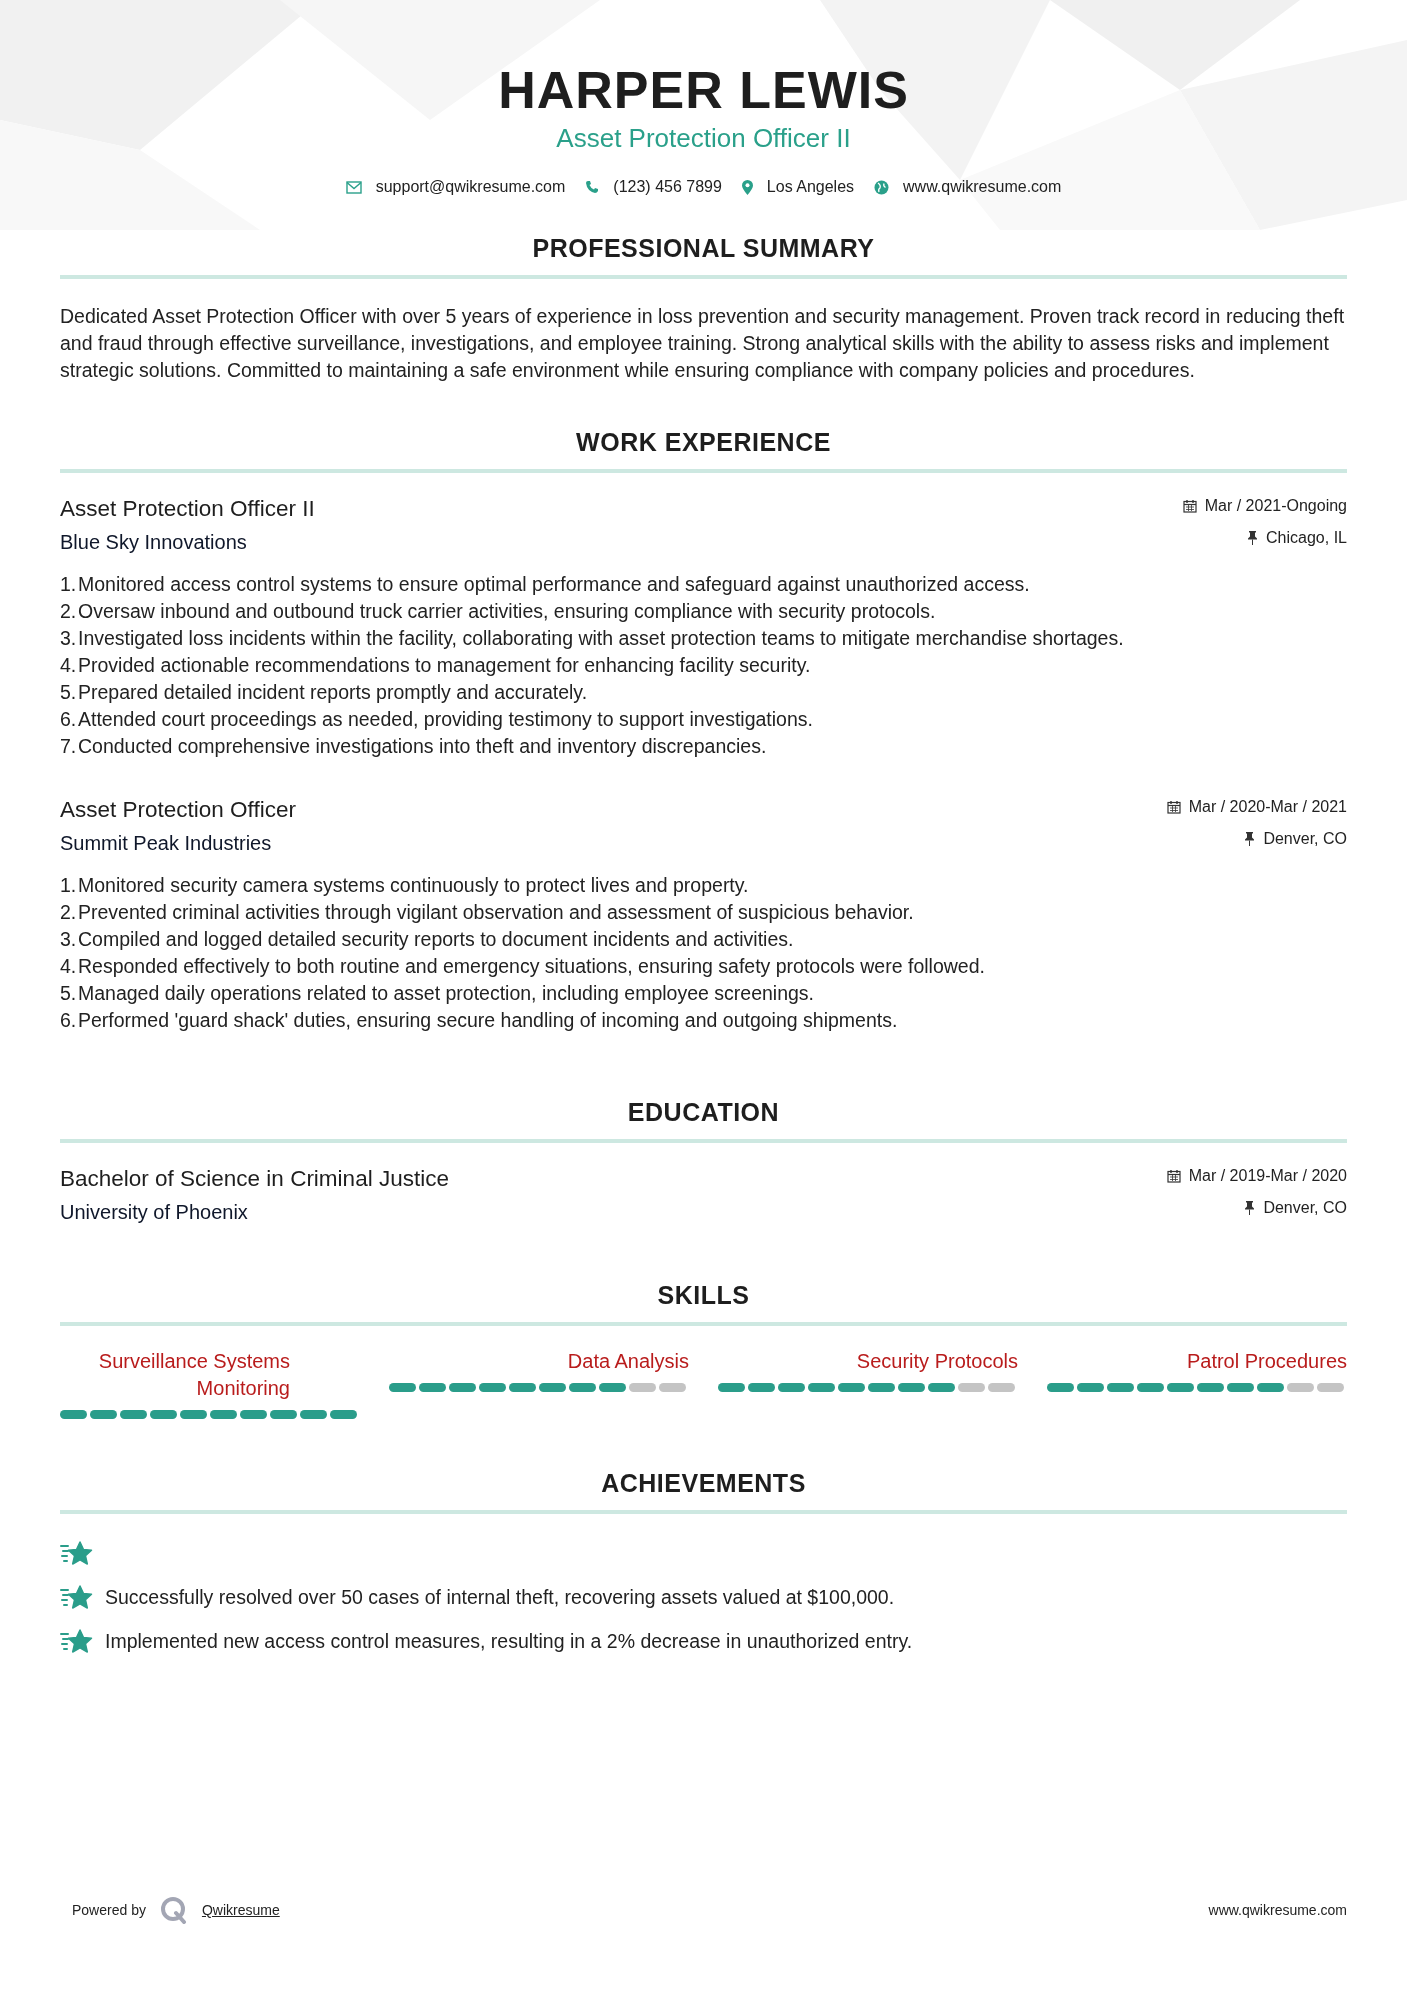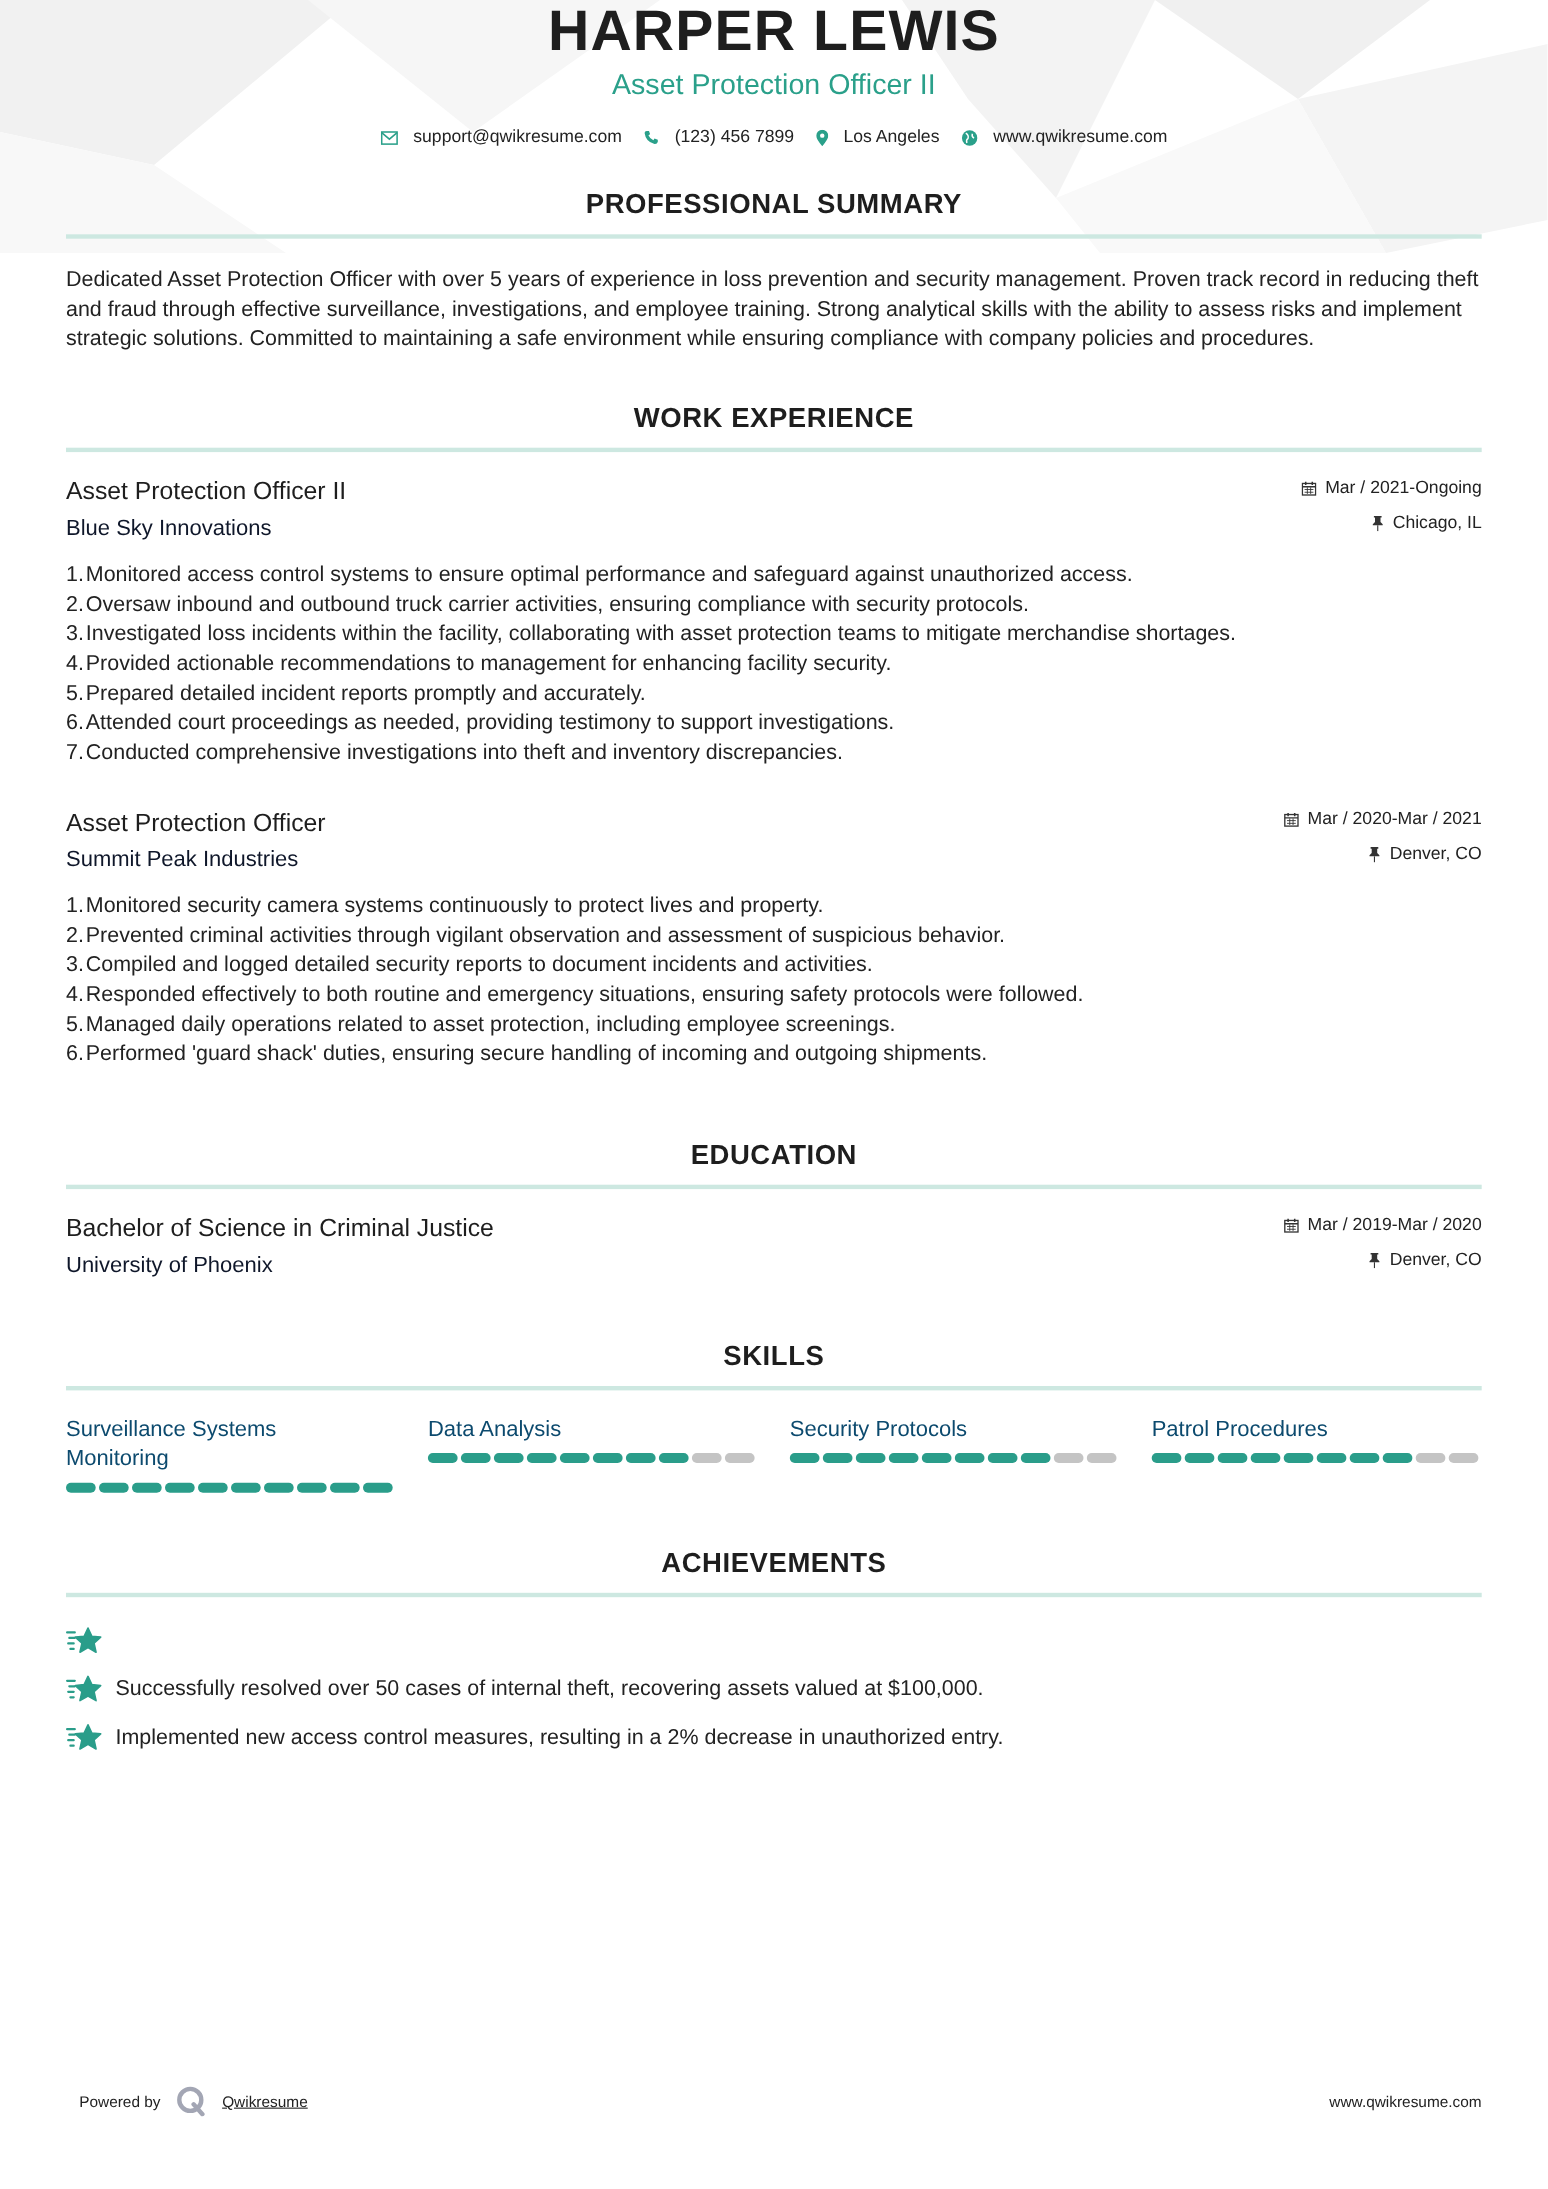--- a/index.html
+++ b/index.html
@@ -6,21 +6,21 @@
     html, body { width: 1407px; height: 1990px; background: #ffffff; }
     body {
       font-family: "Liberation Sans", "DejaVu Sans", sans-serif;
       color: #1f1f1f;
       position: relative;
       overflow: hidden;
     }
     .bg-shapes { position: absolute; left: 0; top: 0; width: 1407px; height: 230px; z-index: 0; }
     .page { position: relative; z-index: 1; padding: 0 60px; }
 
-    .header { text-align: center; }
+    .header { text-align: center; padding-top: 62px; }
     .name { font-size: 52px; font-weight: 700; letter-spacing: 1px; color: #1e1e1e; line-height: 56px; }
     .title { font-size: 26px; color: #2aa08a; margin-top: 4px; line-height: 32px; }
     .contacts { display: flex; justify-content: center; margin-top: 24px; font-size: 16px; color: #222; }
     .contact { display: flex; align-items: center; margin: 0 10px; }
     .contact svg { margin-right: 14px; }
 
     .section-head { text-align: center; font-size: 25px; font-weight: 700; letter-spacing: 0.5px; color: #1e1e1e; }
     .rule { height: 4px; background: #cde8e1; margin-top: 12px; }
 
     .summary { font-size: 19.5px; line-height: 27px; color: #222; margin-top: 24px; }
@@ -34,21 +34,21 @@
     .meta-row + .meta-row { margin-top: 10px; }
     .meta-row svg { margin-right: 8px; }
     .bullets { list-style: none; margin-top: 16px; font-size: 19.5px; line-height: 27px; color: #222; }
     .bullets li { display: flex; }
     .bullets .num { width: 18px; flex: none; margin-right: 0; }
 
     .edu-desc { font-size: 19.5px; color: #222; margin-top: 14px; line-height: 26px; }
 
     .skills { display: flex; margin-top: 22px; gap: 29px; }
     .skill { width: 300px; }
-    .skill-name { font-size: 20px; line-height: 27px; color: #0c4a6e; }
+    .skill-name { font-size: 20px; line-height: 27px; color: #b91c1c; text-align: right; }
     .dots { display: flex; gap: 3px; margin-top: 8px; }
     .dot { width: 27px; height: 9px; border-radius: 5px; background: #c4c4c4; }
     .dot.on { background: #2a9d8a; }
 
     .ach-list { margin-top: 26px; }
     .ach { display: flex; align-items: center; font-size: 19.5px; color: #222; height: 26px; }
     .ach + .ach { margin-top: 18px; }
     .ach svg { margin-right: 12px; flex: none; }
 
     .footer { position: absolute; left: 72px; right: 60px; top: 1896px; display: flex; justify-content: space-between; align-items: center; font-size: 14px; color: #222; }

